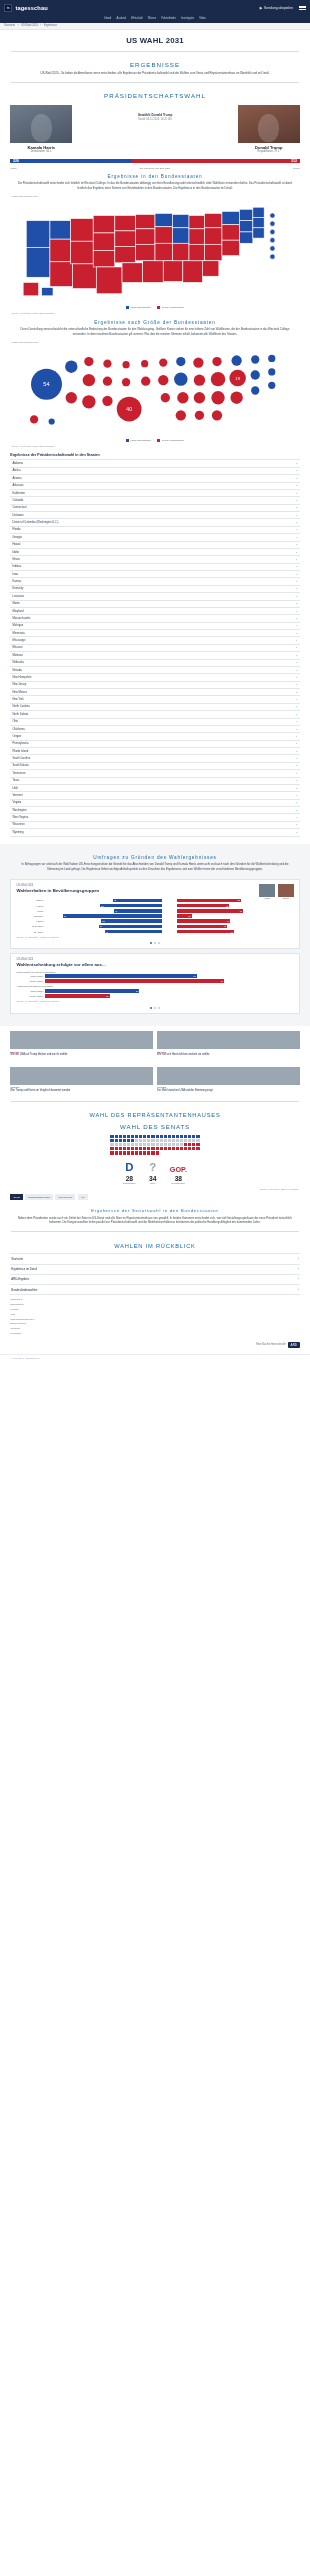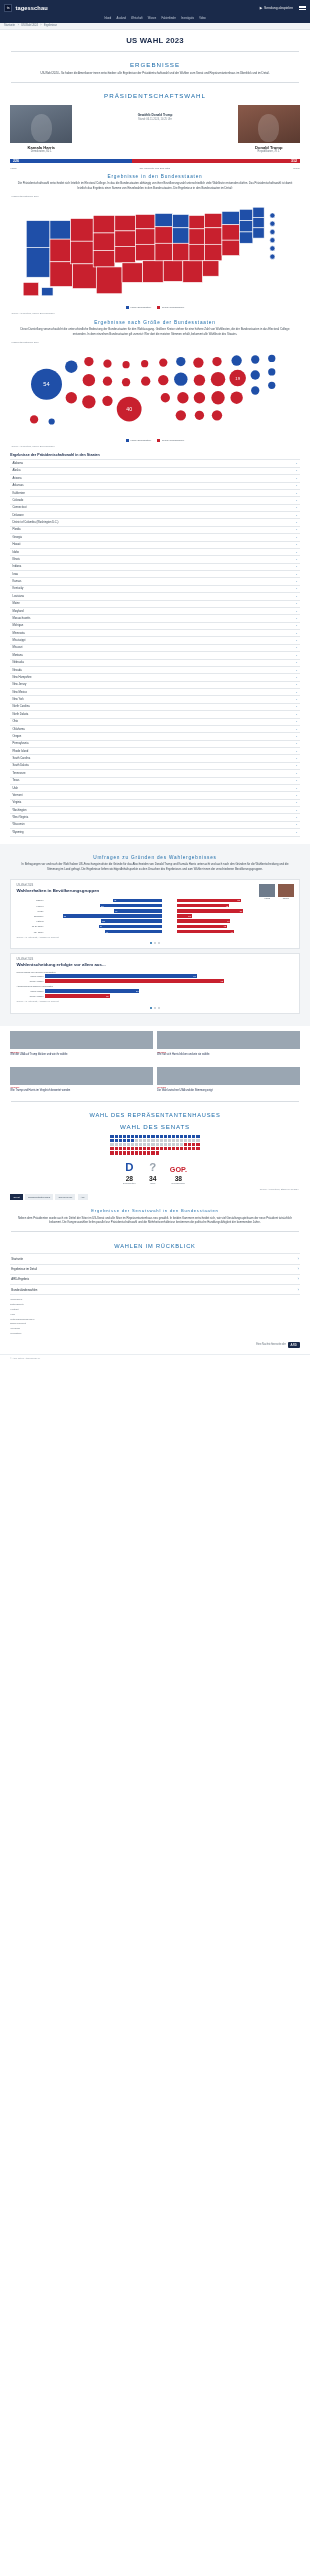--- a/index.html
+++ b/index.html
@@ -229,21 +229,21 @@
 </div>
 
 <div class="datestrip">
   <span>Startseite</span>
   <span>›</span>
   <span>US-Wahl 2024</span>
   <span>›</span>
   <span>Ergebnisse</span>
 </div>
 
-<div class="page-title">US WAHL 2023</div>
+<div class="page-title">US WAHL 2031</div>
 <div class="rule"></div>
 
 <div class="section-title">ERGEBNISSE</div>
 <p class="body">US-Wahl 2024 - So haben die Amerikaner·innen entschieden: alle Ergebnisse der Präsidentschaftswahl und der Wahlen zum Senat und Repräsentantenhaus im Überblick und im Detail.</p>
 
 <div class="rule"></div>
 <div class="section-title">PRÄSIDENTSCHAFTSWAHL</div>
 
 <div class="cands">
   <div class="cand dem">

